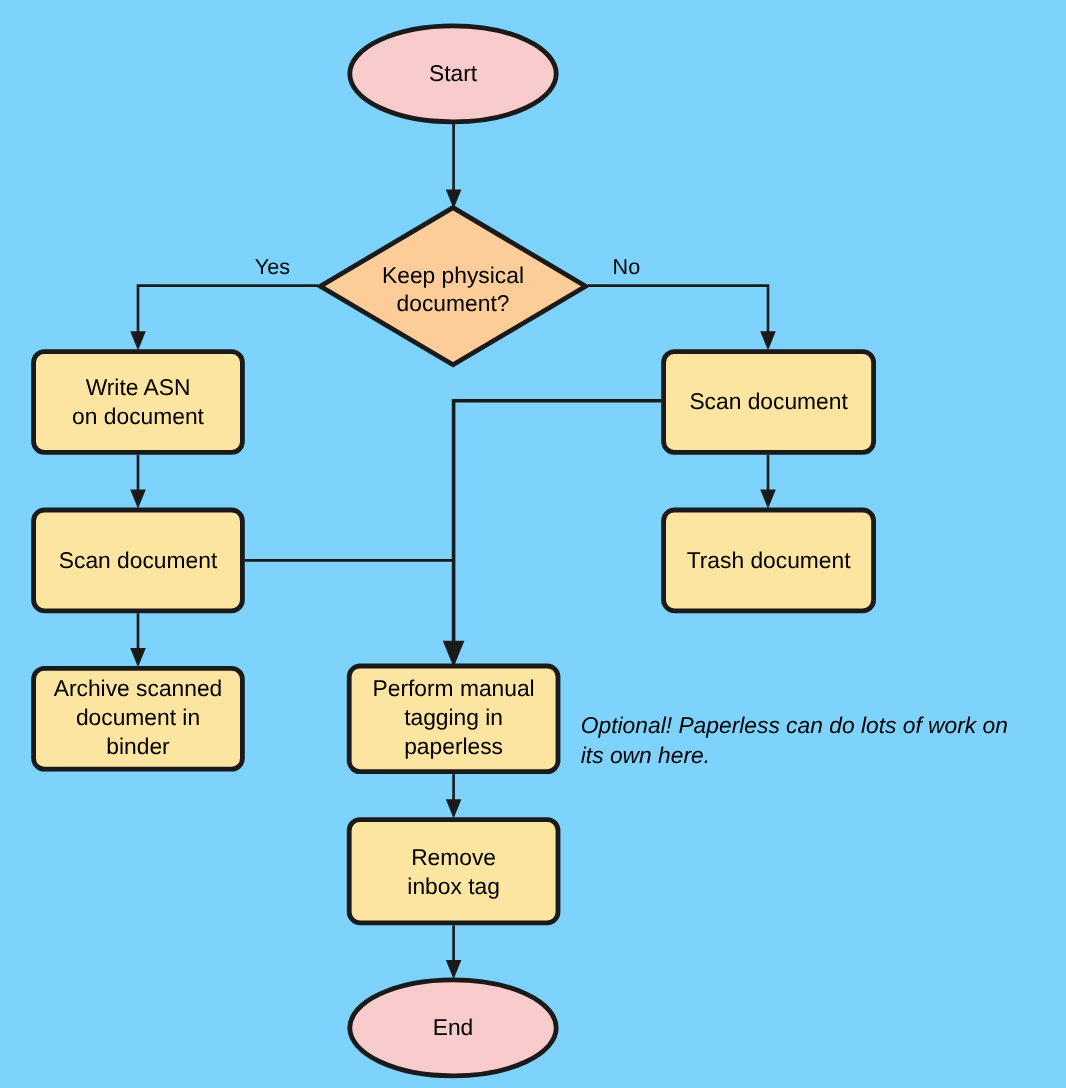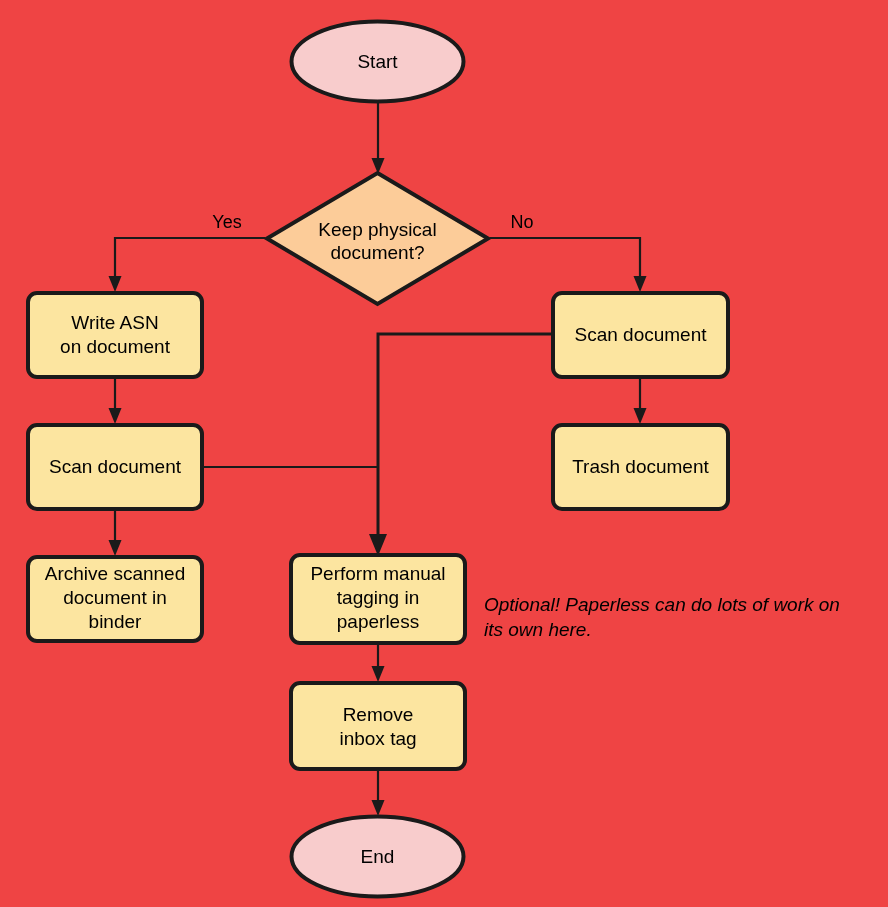--- a/index.html
+++ b/index.html
@@ -8,21 +8,21 @@
     padding: 0;
     background: #ffffff;
   }
   body {
     font-family: "Liberation Sans", sans-serif;
   }
   #canvas {
     position: relative;
     width: 888px;
     height: 907px;
-    background: #ef4444;
+    background: #7dd3fc;
     overflow: hidden;
   }
   #flow-svg {
     position: absolute;
     left: 0;
     top: 0;
     width: 888px;
     height: 907px;
   }
   .node-label {

